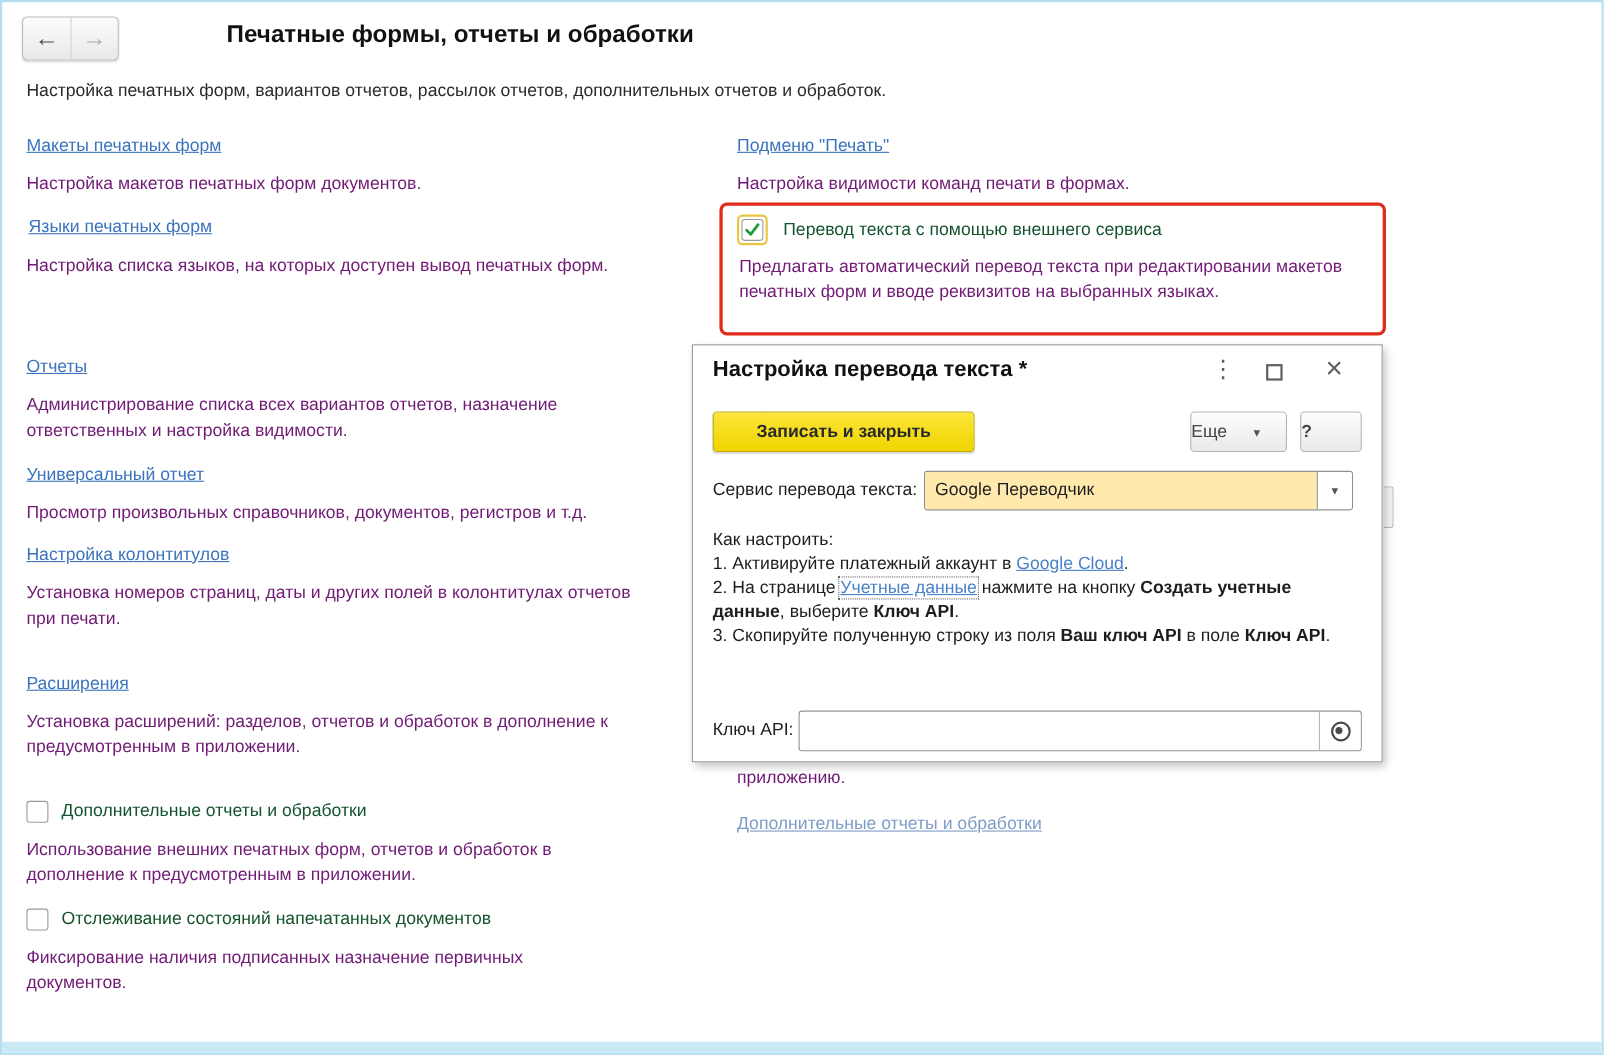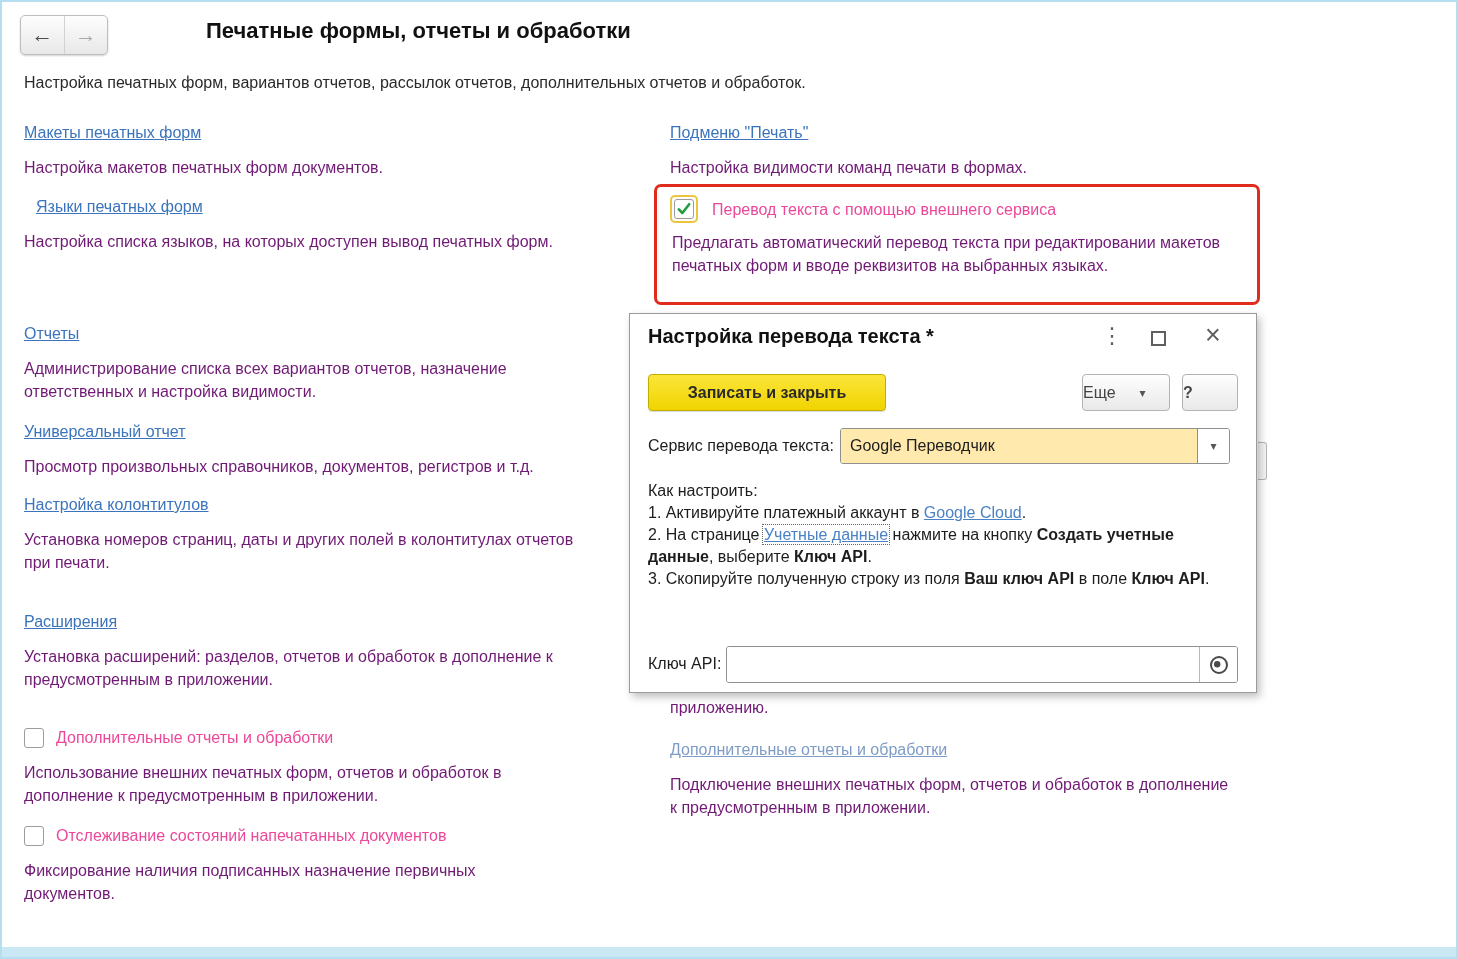--- a/index.html
+++ b/index.html
@@ -34,21 +34,21 @@
   .desc { color:#701a75; font-size:16px; line-height:23px; }
 
   
   .cb-row { display:flex; align-items:center; gap:12px; }
   .cb {
     width:20px; height:20px; background:#fff;
     border:1px solid #9c9c9c; border-radius:3px; flex:0 0 auto;
     display:inline-flex; align-items:center; justify-content:center; cursor:pointer;
   }
   .cb-ring { display:inline-flex; border:2px solid #ecc53e; border-radius:5px; padding:2px; background:#fff; }
-  .cb-label { font-size:16px; color:#ec4899; }
+  .cb-label { font-size:16px; color:#14532d; }
 
   
   .red-frame {
     left:652px; top:182px; width:606px; height:121px;
     border:3px solid #e02b1d; border-radius:7px; background:#fff;
   }
 
   
   .dialog {
     left:627px; top:311px; width:628px; height:380px; background:#fff;
@@ -124,21 +124,21 @@
     <div class="nav-btn nav-fwd">
         <span>→</span>
       </div>
   </div>
   <div class="abs page-title">Печатные формы, отчеты и обработки</div>
   <div class="abs page-subtitle">Настройка печатных форм, вариантов отчетов, рассылок отчетов, дополнительных отчетов и обработок.</div>
 
   <div class="abs link" style="left:22px; top:122px;">Макеты печатных форм</div>
   <div class="abs desc" style="left:22px; top:154px; width:600px;">Настройка макетов печатных форм документов.</div>
 
-  <div class="abs link" style="left:34px; top:196px;">Языки печатных форм</div>
+  <div class="abs link" style="left:24px; top:196px;">Языки печатных форм</div>
   <div class="abs desc" style="left:22px; top:228px; width:565px;">Настройка списка языков, на которых доступен вывод печатных форм.</div>
 
   <div class="abs link" style="left:22px; top:323px;">Отчеты</div>
   <div class="abs desc" style="left:22px; top:355px; width:560px;">Администрирование списка всех вариантов отчетов, назначение ответственных и настройка видимости.</div>
 
   <div class="abs link" style="left:22px; top:421px;">Универсальный отчет</div>
   <div class="abs desc" style="left:22px; top:453px; width:620px; white-space:nowrap;">Просмотр произвольных справочников, документов, регистров и т.д.</div>
 
   <div class="abs link" style="left:22px; top:494px;">Настройка колонтитулов</div>
   <div class="abs desc" style="left:22px; top:526px; width:570px;">Установка номеров страниц, даты и других полей в колонтитулах отчетов при печати.</div>
@@ -171,21 +171,20 @@
         </span>
       </span>
     </div>
     <div class="abs cb-label" style="left:55px; top:14px; white-space:nowrap;">Перевод текста с помощью внешнего сервиса</div>
     <div class="abs desc" style="left:15px; top:44px; width:568px;">Предлагать автоматический перевод текста при редактировании макетов печатных форм и вводе реквизитов на выбранных языках.</div>
   </div>
 
   <div class="abs desc" style="left:668px; top:694px; z-index:1;">приложению.</div>
 
   <div class="abs link link-faded" style="left:668px; top:739px;">Дополнительные отчеты и обработки</div>
-  <div class="abs desc" style="left:668px; top:771px; width:560px;">Подключение внешних печатных форм, отчетов и обработок в дополнение к предусмотренным в приложении.</div>
 
   <div class="abs sliver"></div>
 
   <div class="abs dialog">
     <div class="abs dlg-title">Настройка перевода текста *</div>
     <div class="abs dlg-icon kebab">⋮</div>
     <div class="abs maxi"></div>
     <div class="abs dlg-icon closei">×</div>
 
     <div class="abs btn-yellow">Записать и закрыть</div>

